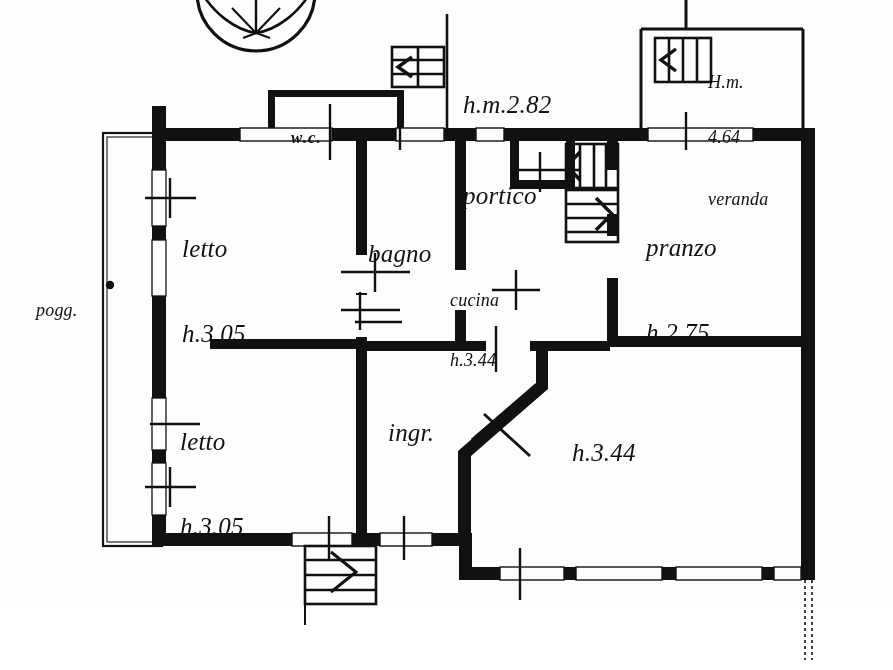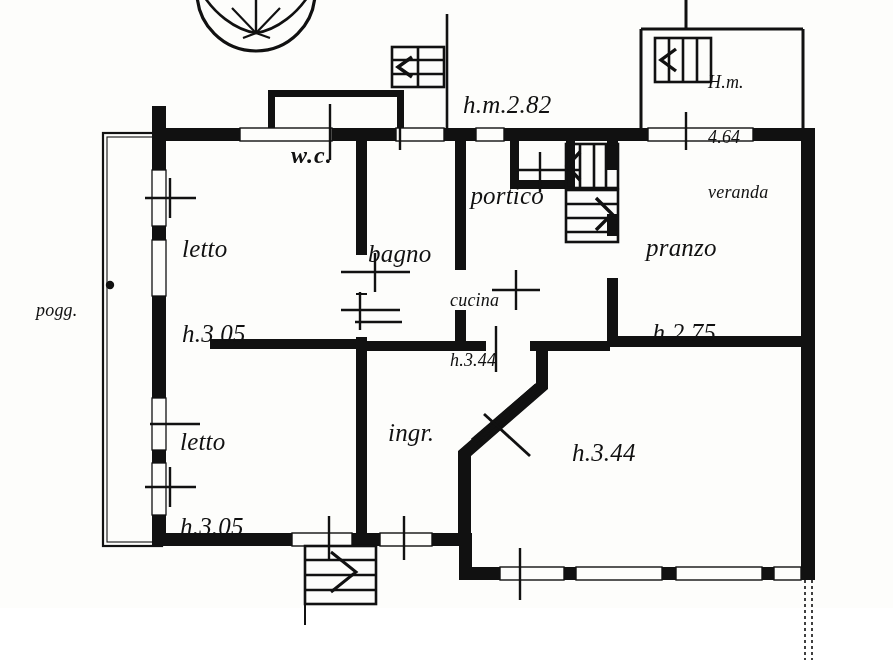--- a/index.html
+++ b/index.html
@@ -5,21 +5,21 @@
   html,body{margin:0;padding:0;background:#ffffff;}
   body{width:893px;height:670px;overflow:hidden;
        font-family:"Liberation Serif",serif;}
   #plan{position:relative;width:893px;height:608px;background:#fdfdfb;font-style:italic;}
   svg#floorplan{position:absolute;left:0;top:0;width:893px;height:670px;display:block;}
   .rlabel{position:absolute;color:#111;line-height:1.02;white-space:pre;
           font-family:"Liberation Serif",serif;letter-spacing:.2px;}
   .rlabel .ln{display:block;}
   .big{font-size:25px;}
   .med{font-size:18px;}
-  .wc{font-size:24px;font-weight:bold;font-family:"Liberation Serif",serif;letter-spacing:1px;}
+  .wc{font-size:17px;font-weight:bold;font-family:"Liberation Serif",serif;letter-spacing:1px;}
 </style>
 </head>
 <body>
 
 <div id="plan">
 
 <svg id="floorplan" viewBox="0 0 893 670">
   <defs>
     <g id="stairTreadsH"></g>
   </defs>
@@ -194,27 +194,27 @@
   </g>
 
   <g stroke="#111" stroke-width="1.6" fill="none">
     <path d="M805,580 L805,660" stroke-dasharray="3 3"></path>
     <path d="M812,580 L812,660" stroke-dasharray="3 3"></path>
   </g>
 </svg>
 
 <div class="rlabel big" style="left:463px;top:41px;">
   <span class="ln">h.m.2.82</span>
-  <span class="ln" style="margin-top:14px;text-align:center;">portico</span>
+  <span class="ln" style="margin-top:14px;">portico</span>
 </div>
 
 <div class="rlabel med" style="left:708px;top:36px;">
   <span class="ln">H.m.</span>
   <span class="ln">4.64</span>
-  <span class="ln" style="margin-top:0;">veranda</span>
+  <span class="ln" style="margin-top:7px;">veranda</span>
 </div>
 
 <div class="rlabel wc" style="left:291px;top:94px;">
   <span class="ln">w.c.</span>
 </div>
 
 <div class="rlabel med" style="left:36px;top:264px;">
   <span class="ln">pogg.</span>
 </div>
 
@@ -238,18 +238,18 @@
 </div>
 
 <div class="rlabel big" style="left:388px;top:369px;">
   <span class="ln">ingr.</span>
 </div>
 
 <div class="rlabel big" style="left:572px;top:381px;">
   <span class="ln" style="margin-top:8px;">h.3.44</span>
 </div>
 
-<div class="rlabel big" style="left:646px;top:184px;text-align:center;">
+<div class="rlabel big" style="left:646px;top:184px;">
   <span class="ln">pranzo</span>
-  <span class="ln" style="margin-top:8px;margin-left:6px;">h.2.75</span>
+  <span class="ln" style="margin-top:8px;">h.2.75</span>
 </div>
 
 </div>
 
 </body></html>

